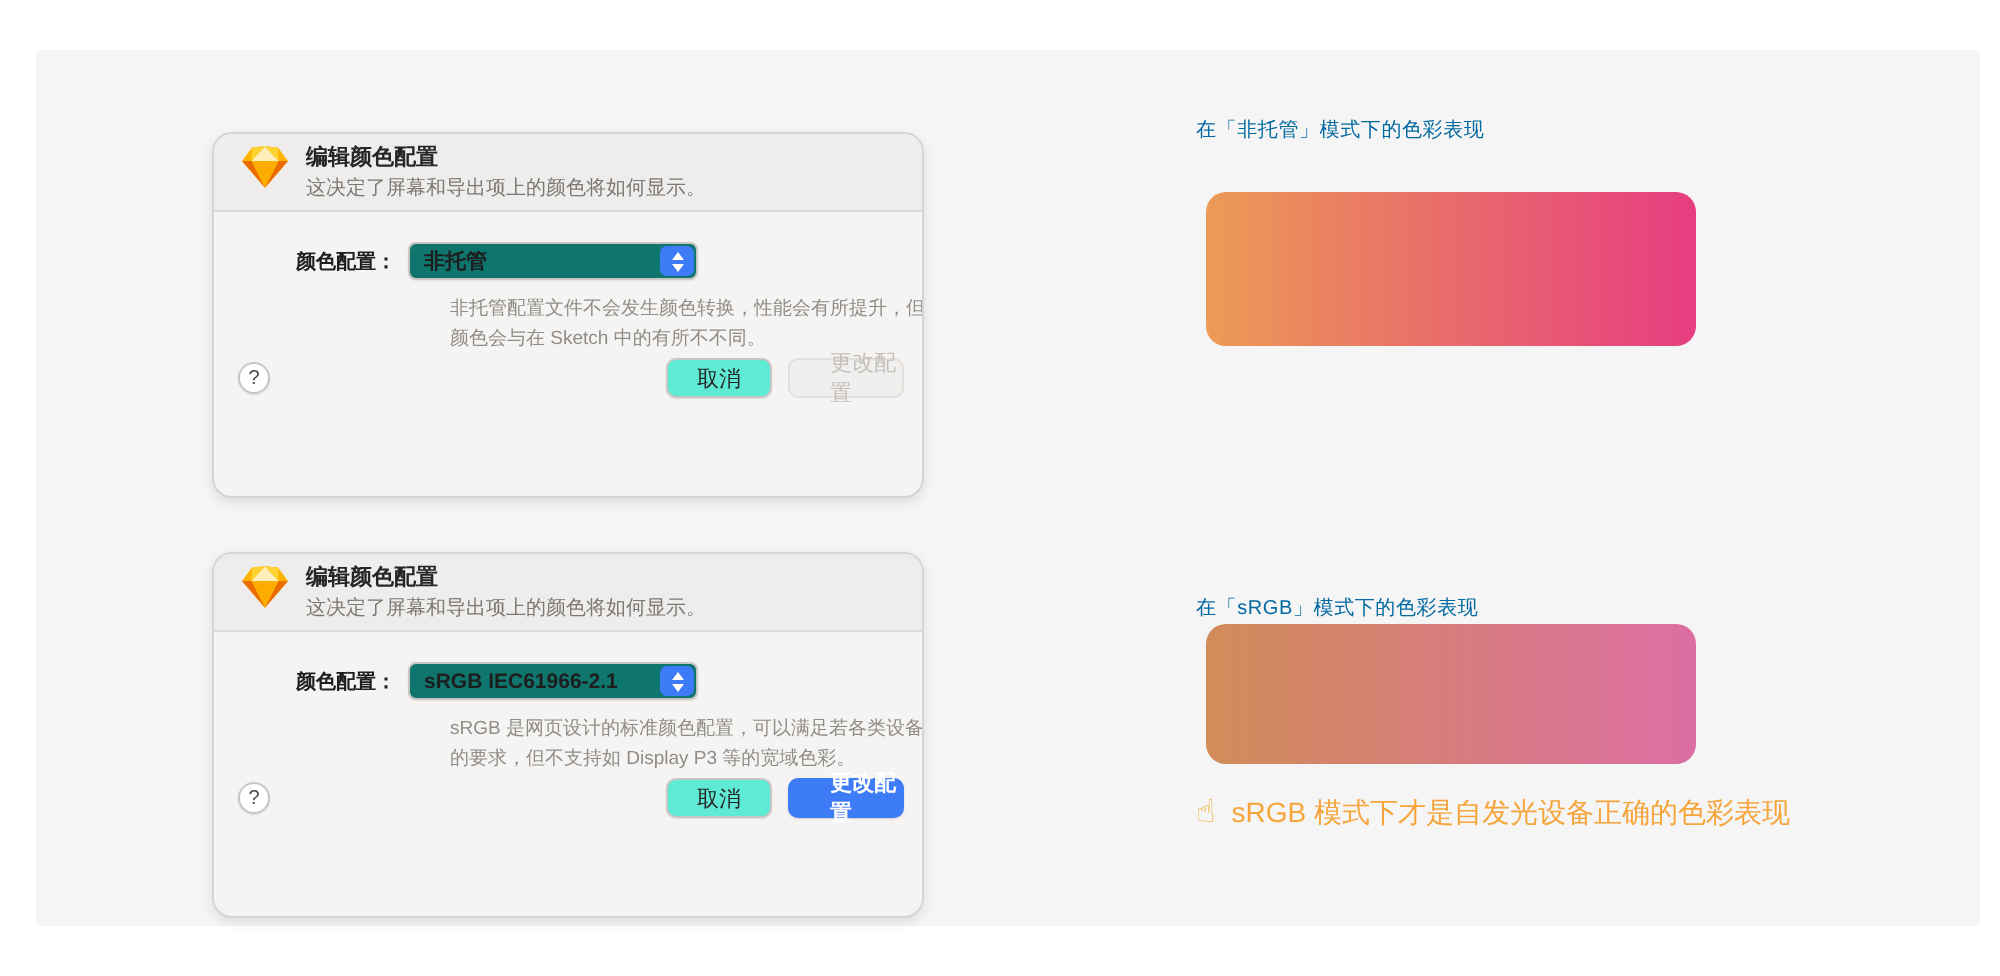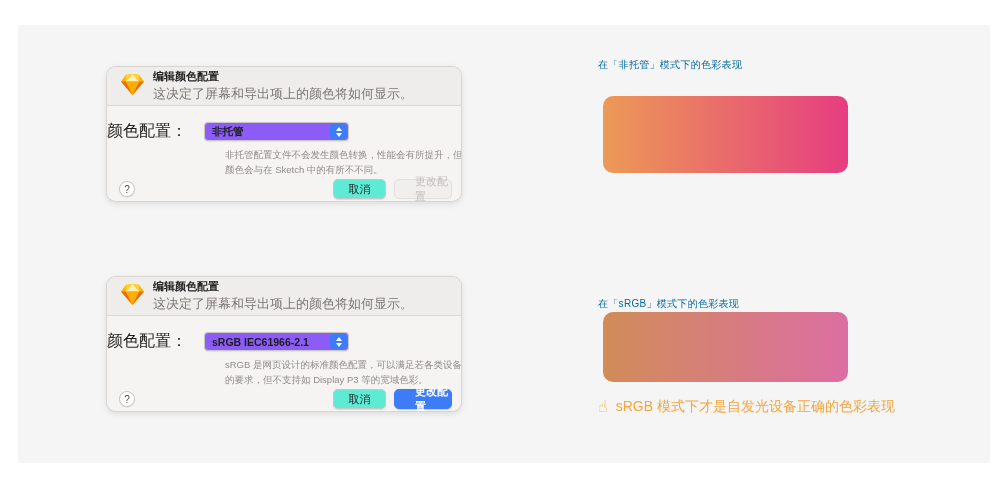--- a/index.html
+++ b/index.html
@@ -2,35 +2,35 @@
 <html><head>
 <meta charset="utf-8">
 <style>
   * { margin:0; padding:0; box-sizing:border-box; }
   html,body { background:#ffffff; }
   body { font-family:"Liberation Sans","DejaVu Sans",sans-serif; }
   .stage { position:relative; width:1000px; height:488px; background:#ffffff; overflow:hidden; }
   .panel { position:absolute; left:18px; top:25px; width:972px; height:438px; background:#f5f5f5; border-radius:2px; }
 
   
-  .dialog { position:absolute; left:106px; width:356px; height:136px;
+  .dialog { position:absolute; left:106px; width:356px; height:183px;
             background:#f6f4f2; border:1px solid #d7d4d1; border-radius:10px;
             box-shadow:0 2px 6px rgba(0,0,0,.10); overflow:hidden; }
   .dialog-1 { top:66px; }
   .dialog-2 { top:276px; }
   .dlg-header { display:flex; align-items:center; gap:9px; height:39px; padding:0 14px;
                 background:#efedeb; border-bottom:1px solid #dcd9d6; }
   .dlg-titles { display:flex; flex-direction:column; gap:1px; }
   .dlg-title { font-size:11px; font-weight:700; color:#262626; }
-  .dlg-subtitle { font-size:13px; color:#7b7875; }
+  .dlg-subtitle { font-size:10px; color:#7b7875; }
   .dlg-body { position:relative; height:102px; }
 
   .field-row { position:absolute; left:0; top:15px; width:100%; display:flex; align-items:center; }
-  .field-label { width:97px; font-size:16px; font-weight:400; color:#1f1f1f; padding-right:6px; }
-  .popup { position:relative; width:145px; height:19px; background:#8b5cf6;
+  .field-label { width:97px; text-align:right; font-size:10px; font-weight:700; color:#1f1f1f; padding-right:6px; }
+  .popup { position:relative; width:145px; height:19px; background:#0f766e;
            border:1px solid #c9c6c3; border-radius:4px; box-shadow:0 .5px 1px rgba(0,0,0,.08);
            display:flex; align-items:center; cursor:default; }
   .popup-value { font-size:10.5px; font-weight:700; color:#1d1d1d; padding-left:7px;
                  white-space:nowrap; overflow:hidden; }
   .popup-stepper { position:absolute; right:1px; top:1px; bottom:1px; width:17px;
                    border-radius:3.5px; background:#3e7bf6;
                    display:flex; flex-direction:column; align-items:center; justify-content:center; gap:2px; }
   .chev-up { width:0; height:0; border-left:3.5px solid transparent; border-right:3.5px solid transparent; border-bottom:4px solid #ffffff; }
   .chev-dn { width:0; height:0; border-left:3.5px solid transparent; border-right:3.5px solid transparent; border-top:4px solid #ffffff; }
 

